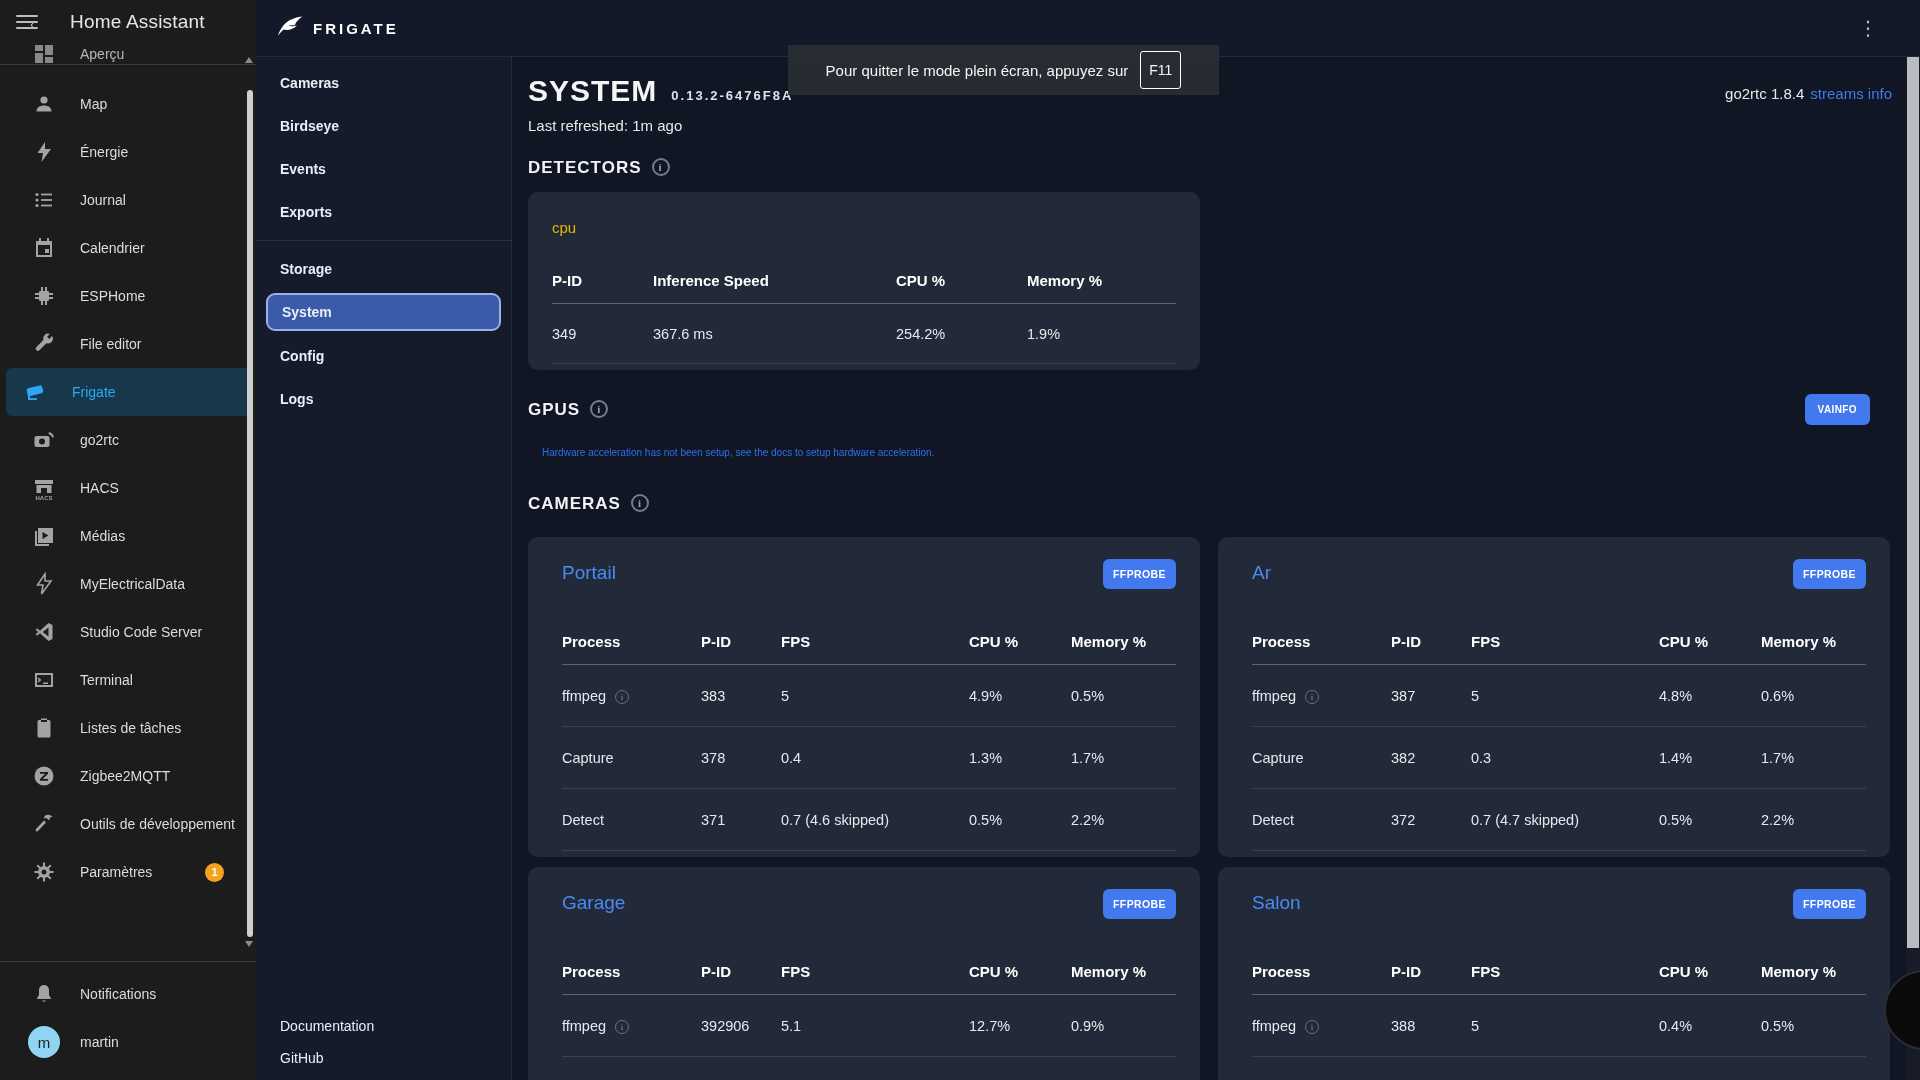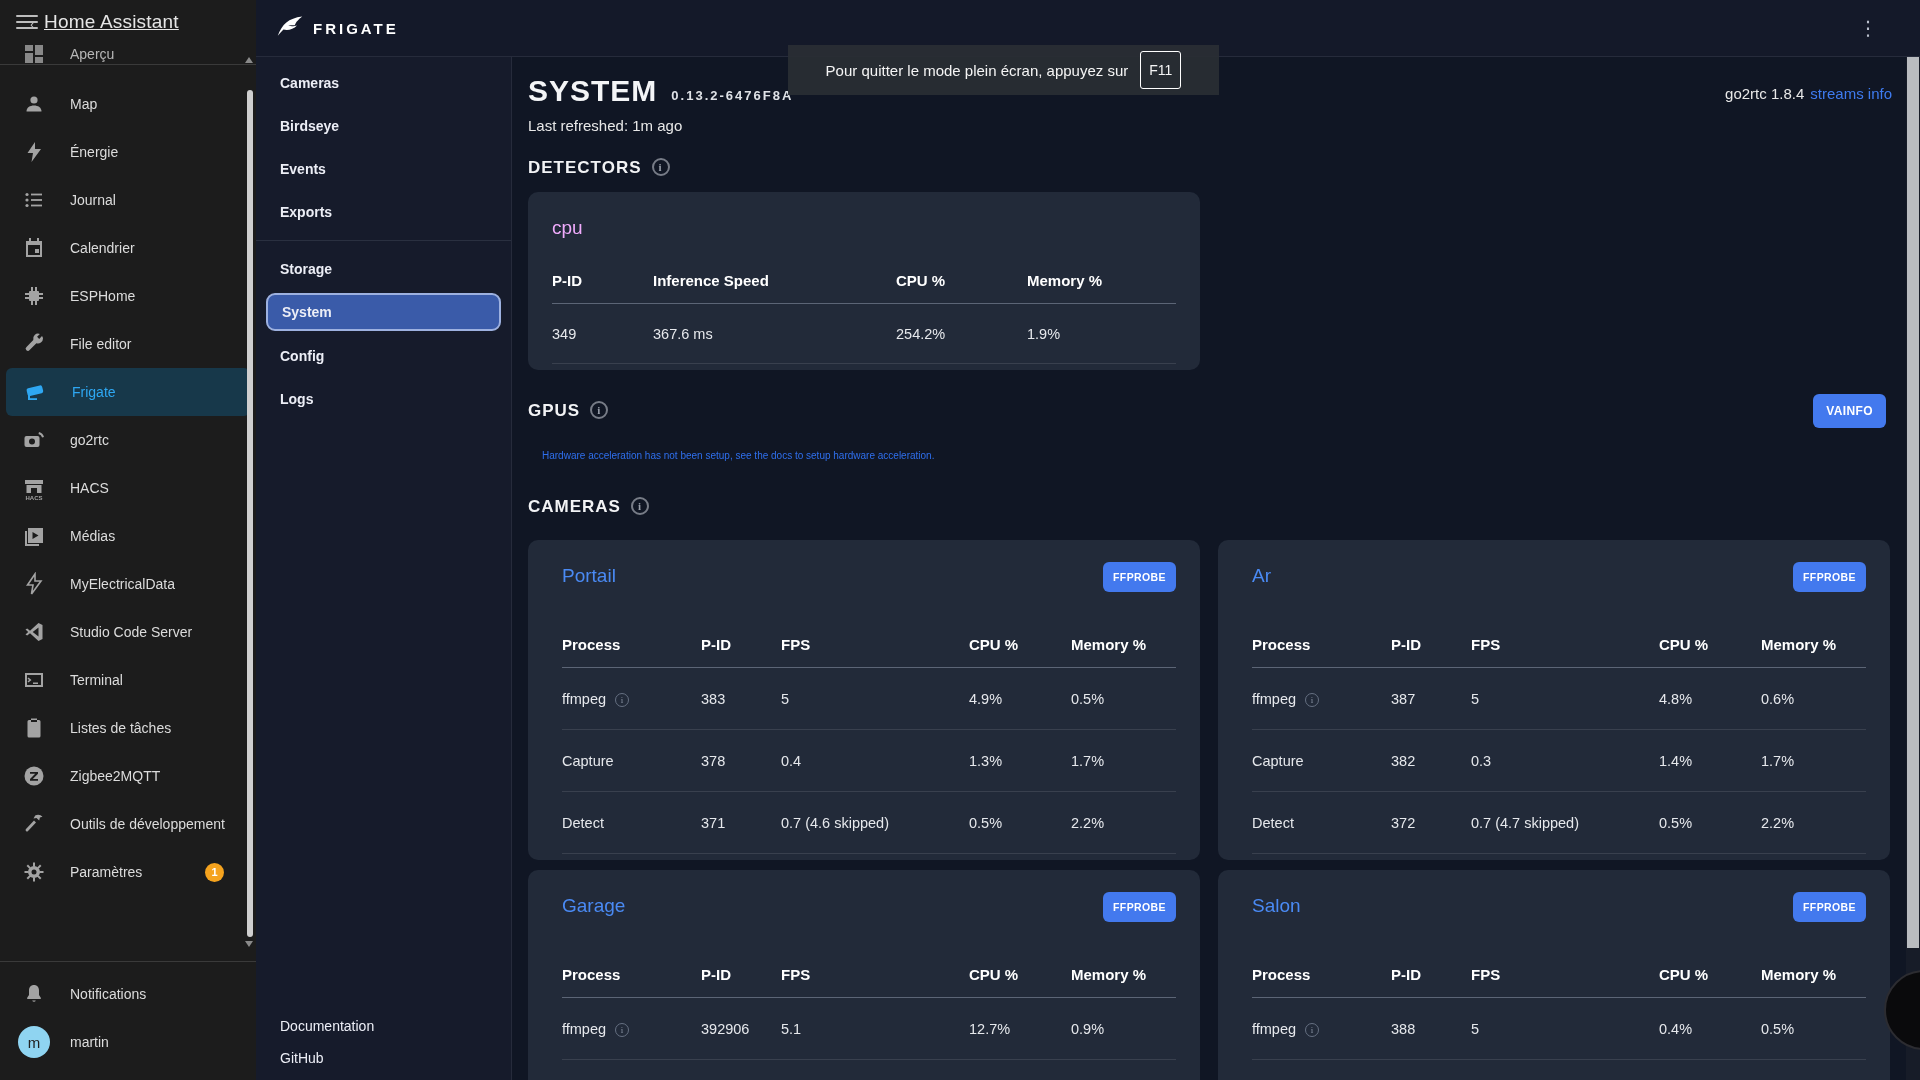--- a/index.html
+++ b/index.html
@@ -5,26 +5,26 @@
   * { margin:0; padding:0; box-sizing:border-box; }
   html,body { width:1920px; height:1080px; overflow:hidden; }
   body { position:relative; background:#101624; font-family:"Liberation Sans", sans-serif; }
 
   
   .ha-sidebar { position:absolute; left:0; top:0; width:256px; height:1080px; background:#1c1c1c; z-index:30; }
   .ha-header { position:relative; height:44px; display:flex; align-items:center; padding-left:16px; }
   .ha-burger { width:22px; display:flex; flex-direction:column; gap:4px; margin-right:6px; cursor:pointer; }
   .ha-burger i { display:block; height:2px; background:#bdbdbd; border-radius:1px; }
   .ha-burger .chev { position:absolute; left:30px; top:16px; color:#bdbdbd; font-size:14px; }
-  .ha-title { font-size:19px; color:#e6e6e6; letter-spacing:.2px;text-decoration:underline; }
+  .ha-title { font-size:19px; color:#e6e6e6; margin-left:26px; letter-spacing:.2px; }
   .ha-clip { height:20px; overflow:hidden; opacity:.8; }
   .ha-clip .ha-item { height:20px; }
   .ha-divider { height:1px; background:#3a3a3a; }
   .ha-list { padding-top:15px; }
-  .ha-item { height:48px; display:flex; align-items:center; padding-left:22px; color:#dcdcdc; font-size:14px; font-weight:500; cursor:pointer; position:relative; }
+  .ha-item { height:48px; display:flex; align-items:center; padding-left:32px; color:#dcdcdc; font-size:14px; font-weight:500; cursor:pointer; position:relative; }
   .ha-item .ico { width:24px; height:24px; margin-right:24px; flex:0 0 24px; }
   .ha-item .ico svg { width:24px; height:24px; fill:#a3a3a3; }
   .ha-item.active { background:#17384a; border-radius:6px; margin:0 6px; padding-left:18px; color:#2ea7f2; }
   .ha-item.active .ico svg { fill:#2ea7f2; }
   .ha-badge { position:absolute; right:32px; width:19px; height:19px; border-radius:50%; background:#f5a31e; color:#fff; font-size:11px; font-weight:700; display:flex; align-items:center; justify-content:center; }
   .ha-footer { position:absolute; left:0; right:0; bottom:14px; }
   .ha-footer .ha-divider { margin-bottom:8px; }
   .ha-avatar { width:32px; height:32px; border-radius:50%; background:#8fd4f1; color:#212121; font-size:15px; display:flex; align-items:center; justify-content:center; margin-right:20px; margin-left:-4px; }
   
   .ha-sb-thumb { position:absolute; right:3px; top:90px; width:6px; height:847px; background:#cfcfcf; border-radius:3px; }
@@ -53,30 +53,30 @@
   .page-version { color:#dfe2e7; font-size:13px; font-weight:700; letter-spacing:2px; margin-left:14px; line-height:26px; }
   .go2rtc { margin-left:auto; font-size:15px; color:#e8e8e8; line-height:30px; }
   .go2rtc a { color:#3e7bf0; text-decoration:none; margin-left:6px; cursor:pointer; }
   .refreshed { margin-top:8px; color:#e8e8e8; font-size:15px; }
 
   .sec-head { display:flex; align-items:flex-start; gap:10px; color:#f2f3f5; font-size:17px; font-weight:800; letter-spacing:1px; }
   .info-badge { width:18px; height:18px; border:2px solid #777c87; border-radius:50%; color:#9aa0ab; font-size:11px; font-weight:700; display:inline-flex; align-items:center; justify-content:center; font-family:"Liberation Serif", serif; }
 
   .card { background:#222a39; border-radius:10px; }
   .det-card { width:672px; margin-top:14px; padding:22px 24px 6px 24px; }
-  .det-name { color:#f0abfc; font-size:19px; line-height:28px; margin-bottom:30px; }
+  .det-name { color:#eab308; font-size:15px; line-height:28px; margin-bottom:30px; }
   table { border-collapse:collapse; width:100%; table-layout:fixed; }
   th { text-align:left; color:#fff; font-size:15px; font-weight:700; padding-bottom:14px; border-bottom:1px solid #5c6576; }
   td { color:#e6e8ec; font-size:14.5px; border-bottom:1px solid #39404e; }
   .det-card td { height:60px; }
   .det-card col.c1 { width:101px; } .det-card col.c2 { width:243px; } .det-card col.c3 { width:131px; }
 
   .gpu-row { display:flex; align-items:center; margin-top:24px; }
   .btn { background:#4379ee; color:#fff; border:none; border-radius:6px; font-weight:700; cursor:pointer; font-family:"Liberation Sans", sans-serif; }
-  .vainfo { margin-left:auto; font-size:12px; letter-spacing:.4px; padding:10px 13px; margin-right:6px; }
+  .vainfo { margin-left:auto; font-size:10px; letter-spacing:.4px; padding:10px 13px; margin-right:22px; }
   .gpu-msg { margin-top:22px; margin-left:14px; color:#2f6fed; font-size:10px; cursor:pointer; }
   .cam-head { margin-top:36px; }
 
   .cam-grid { display:grid; grid-template-columns:672px 672px; column-gap:18px; row-gap:10px; margin-top:23px; }
   .cam-card { padding:22px 24px 6px 34px; height:320px; overflow:hidden; }
   .cam-top { display:flex; align-items:flex-start; }
   .cam-title { color:#4a8af4; font-size:19px; line-height:28px; font-weight:400; }
   .ffprobe { margin-left:auto; font-size:10.5px; letter-spacing:.4px; padding:9px 10px; }
   .cam-card table { margin-top:44px; }
   .cam-card td { height:62px; }

